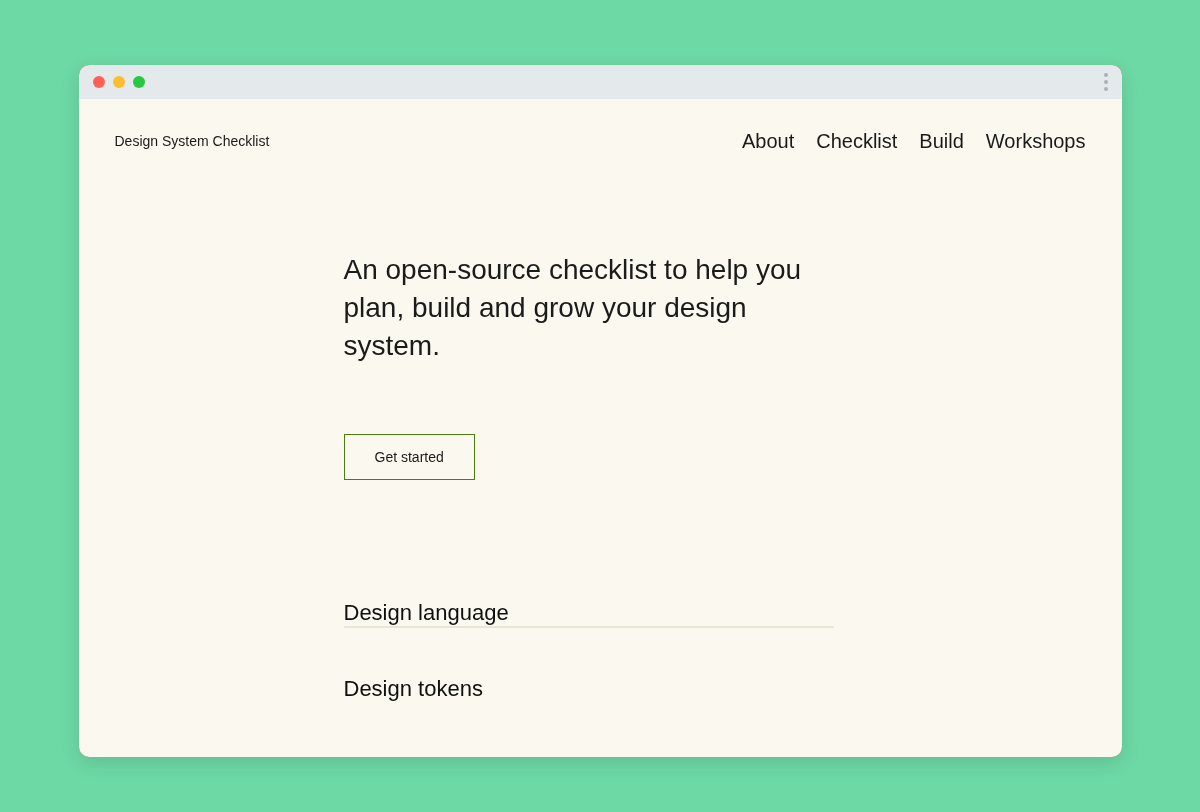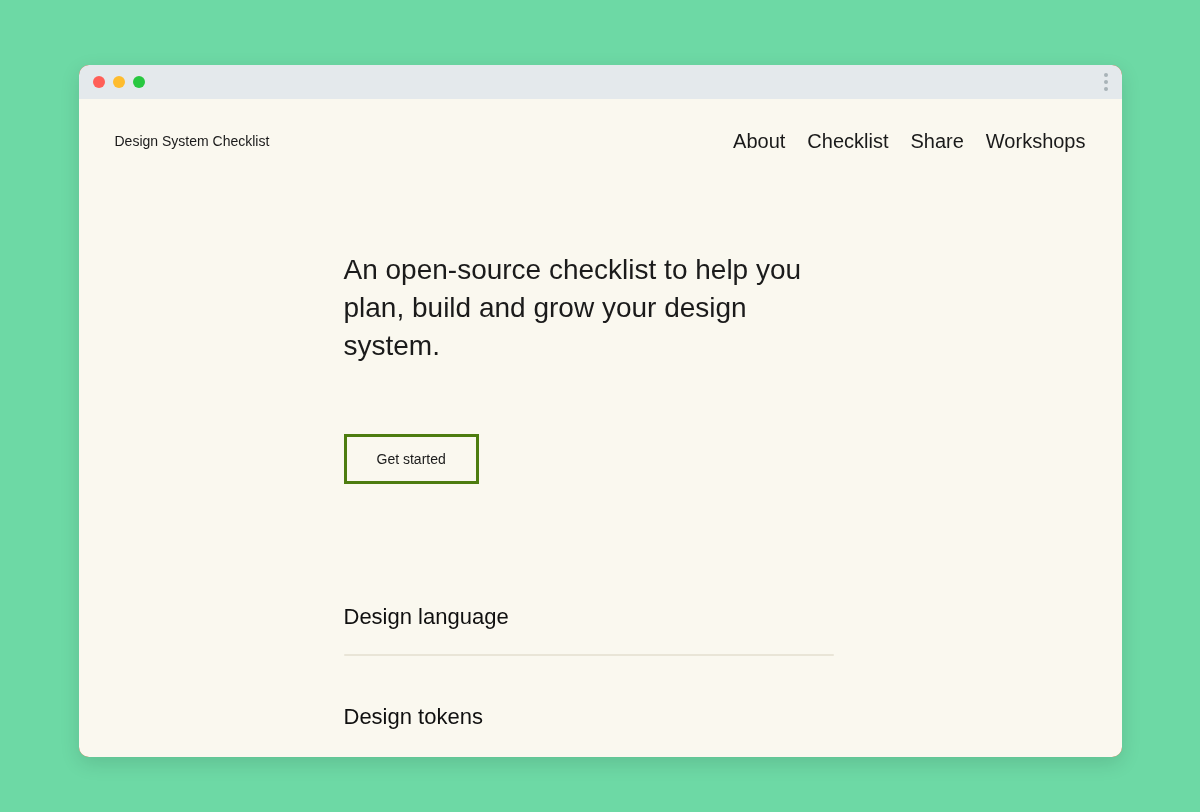--- a/index.html
+++ b/index.html
@@ -103,40 +103,40 @@
     .hero p {
       font-size: 28px;
       color: #1b1b1b;
       line-height: 1.35;
       max-width: 470px;
       margin-bottom: 70px;
       font-weight: 400;
     }
     .cta {
       display: inline-block;
-      border: 3px solid #4d7c0f;
+      border: 1px solid #4d7c0f;
       background: transparent;
       padding: 14px 30px;
       font-size: 14px;
       color: #1a1a1a;
       cursor: pointer;
       font-family: inherit;
     }
     .sections {
       padding: 120px 0 0 265px;
       max-width: 780px;
     }
     .section-item {
       padding-bottom: 48px;
     }
     .section-title {
       font-size: 22px;
       font-weight: 400;
       color: #101010;
-      margin-bottom: 24px;
+      margin-bottom: 0;
     }
     .section-sub {
       font-size: 14px;
       color: #2a2a2a;
       margin-bottom: 20px;
     }
     .progress-track {
       width: 490px;
       height: 2px;
       background: #e9e5d7;
@@ -159,21 +159,21 @@
         <span></span>
     </div>
   </div>
 
   <div class="content">
     <div class="topnav">
       <div class="brand">Design System Checklist</div>
       <div class="navlinks">
         <div class="navlink">About</div>
         <div class="navlink">Checklist</div>
-        <div class="navlink">Share</div>
+        <div class="navlink">Build</div>
         <div class="navlink">Workshops</div>
       </div>
     </div>
 
     <div class="hero">
       <p>An open-source checklist to help you plan, build and grow your design system.</p>
       <button class="cta">Get started</button>
     </div>
 
     <div class="sections">

